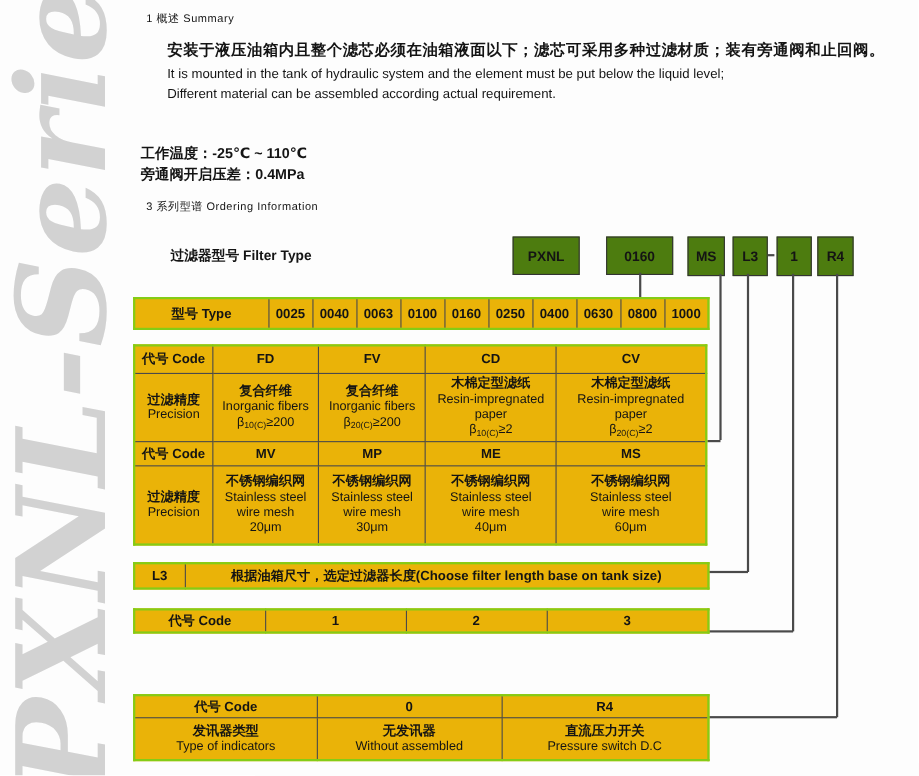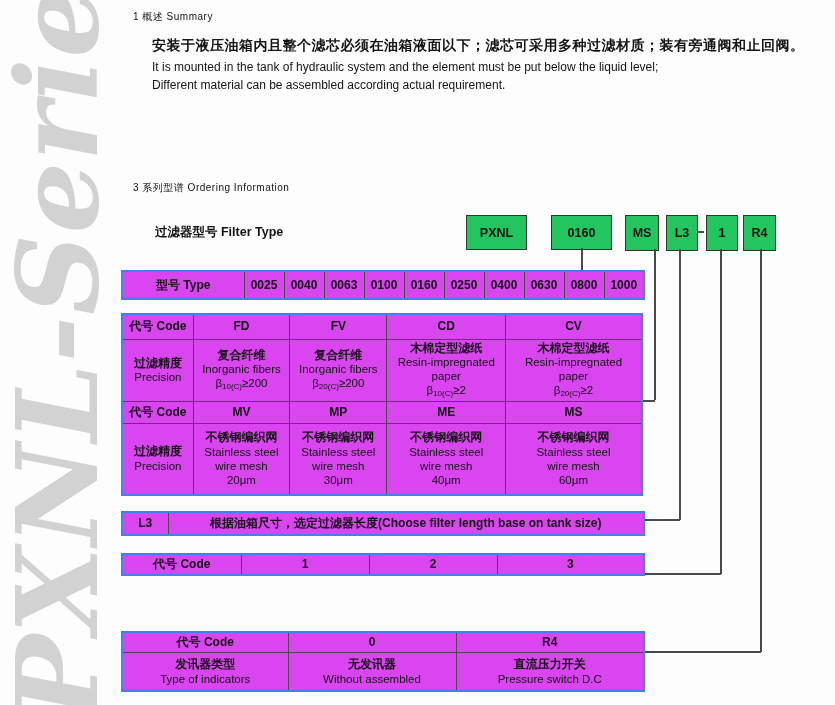--- a/index.html
+++ b/index.html
@@ -8,44 +8,46 @@
   .abs{position:absolute;}
   .watermark{position:absolute;top:352px;left:57px;transform:translate(-50%,-50%) rotate(-90deg);
         white-space:nowrap;font-family:"DejaVu Serif","Liberation Serif",serif;
         font-style:italic;font-weight:bold;font-size:112px;color:#d2d2d2;letter-spacing:1px;}
   .h1{font-size:10px;font-weight:normal;letter-spacing:.5px;}
   .zhpara{font-size:14px;font-weight:bold;letter-spacing:.5px;}
   .enline{font-size:12px;}
   .speczh{font-size:13px;font-weight:bold;}
   .specen{font-size:12px;}
   .lbl{font-size:12.5px;font-weight:600;}
-  .box{position:absolute;border:1.5px solid #333;background:#22c55e;display:flex;
+  .box{position:absolute;border:1.5px solid #333;background:#4d7c0f;display:flex;
        align-items:center;justify-content:center;font-size:12.5px;font-weight:600;}
   .line{position:absolute;background:#4a4a4a;}
-  table.tbl{position:absolute;border-collapse:collapse;table-layout:fixed;background:#d946ef;
-       border:2px solid #3b82f6;padding-left:22px;}
+  table.tbl{position:absolute;border-collapse:collapse;table-layout:fixed;background:#eab308;
+       border:2px solid #84cc16;padding-left:22px;}
   table.tbl td{border:1px solid #4a4a4a;text-align:center;vertical-align:middle;
        padding:0 1px;font-size:12px;line-height:1.22;overflow:hidden;}
   .zh{font-weight:bold;font-size:12px;}
   .en{font-weight:normal;font-size:11.5px;}
   .code{font-weight:600;font-size:12px;}
   .bsub{font-size:8px;vertical-align:-2px;}
 </style>
 </head>
 <body>
 
 <div class="page">
 
   <div class="watermark">PXNL-Serie</div>
 
   <div class="abs h1" style="left:133px;top:10px">1 概述 Summary</div>
   <div class="abs zhpara" style="left:152px;top:37px">安装于液压油箱内且整个滤芯必须在油箱液面以下；滤芯可采用多种过滤材质；装有旁通阀和止回阀。</div>
   <div class="abs enline" style="left:152px;top:60px">It is mounted in the tank of hydraulic system and the element must be put below the liquid level;</div>
   <div class="abs enline" style="left:152px;top:78px">Different material can be assembled according actual requirement.</div>
 
+  <div class="abs speczh" style="left:128px;top:131px">工作温度：-25℃ ~ 110℃</div>
+  <div class="abs speczh" style="left:128px;top:150px">旁通阀开启压差：0.4MPa</div>
 
   <div class="abs h1" style="left:133px;top:181px">3 系列型谱 Ordering Information</div>
   <div class="abs lbl" style="left:155px;top:224px">过滤器型号 Filter Type</div>
 
   <div class="box" style="left:466px;top:215px;width:59px;height:33px">PXNL</div>
   <div class="box" style="left:551px;top:215px;width:59px;height:33px">0160</div>
   <div class="box" style="left:625px;top:215px;width:32px;height:34px">MS</div>
   <div class="box" style="left:666px;top:215px;width:30px;height:34px">L3</div>
   <div class="line" style="left:698px;top:231px;width:6px;height:1.5px"></div>
   <div class="box" style="left:706px;top:215px;width:30px;height:34px">1</div>

